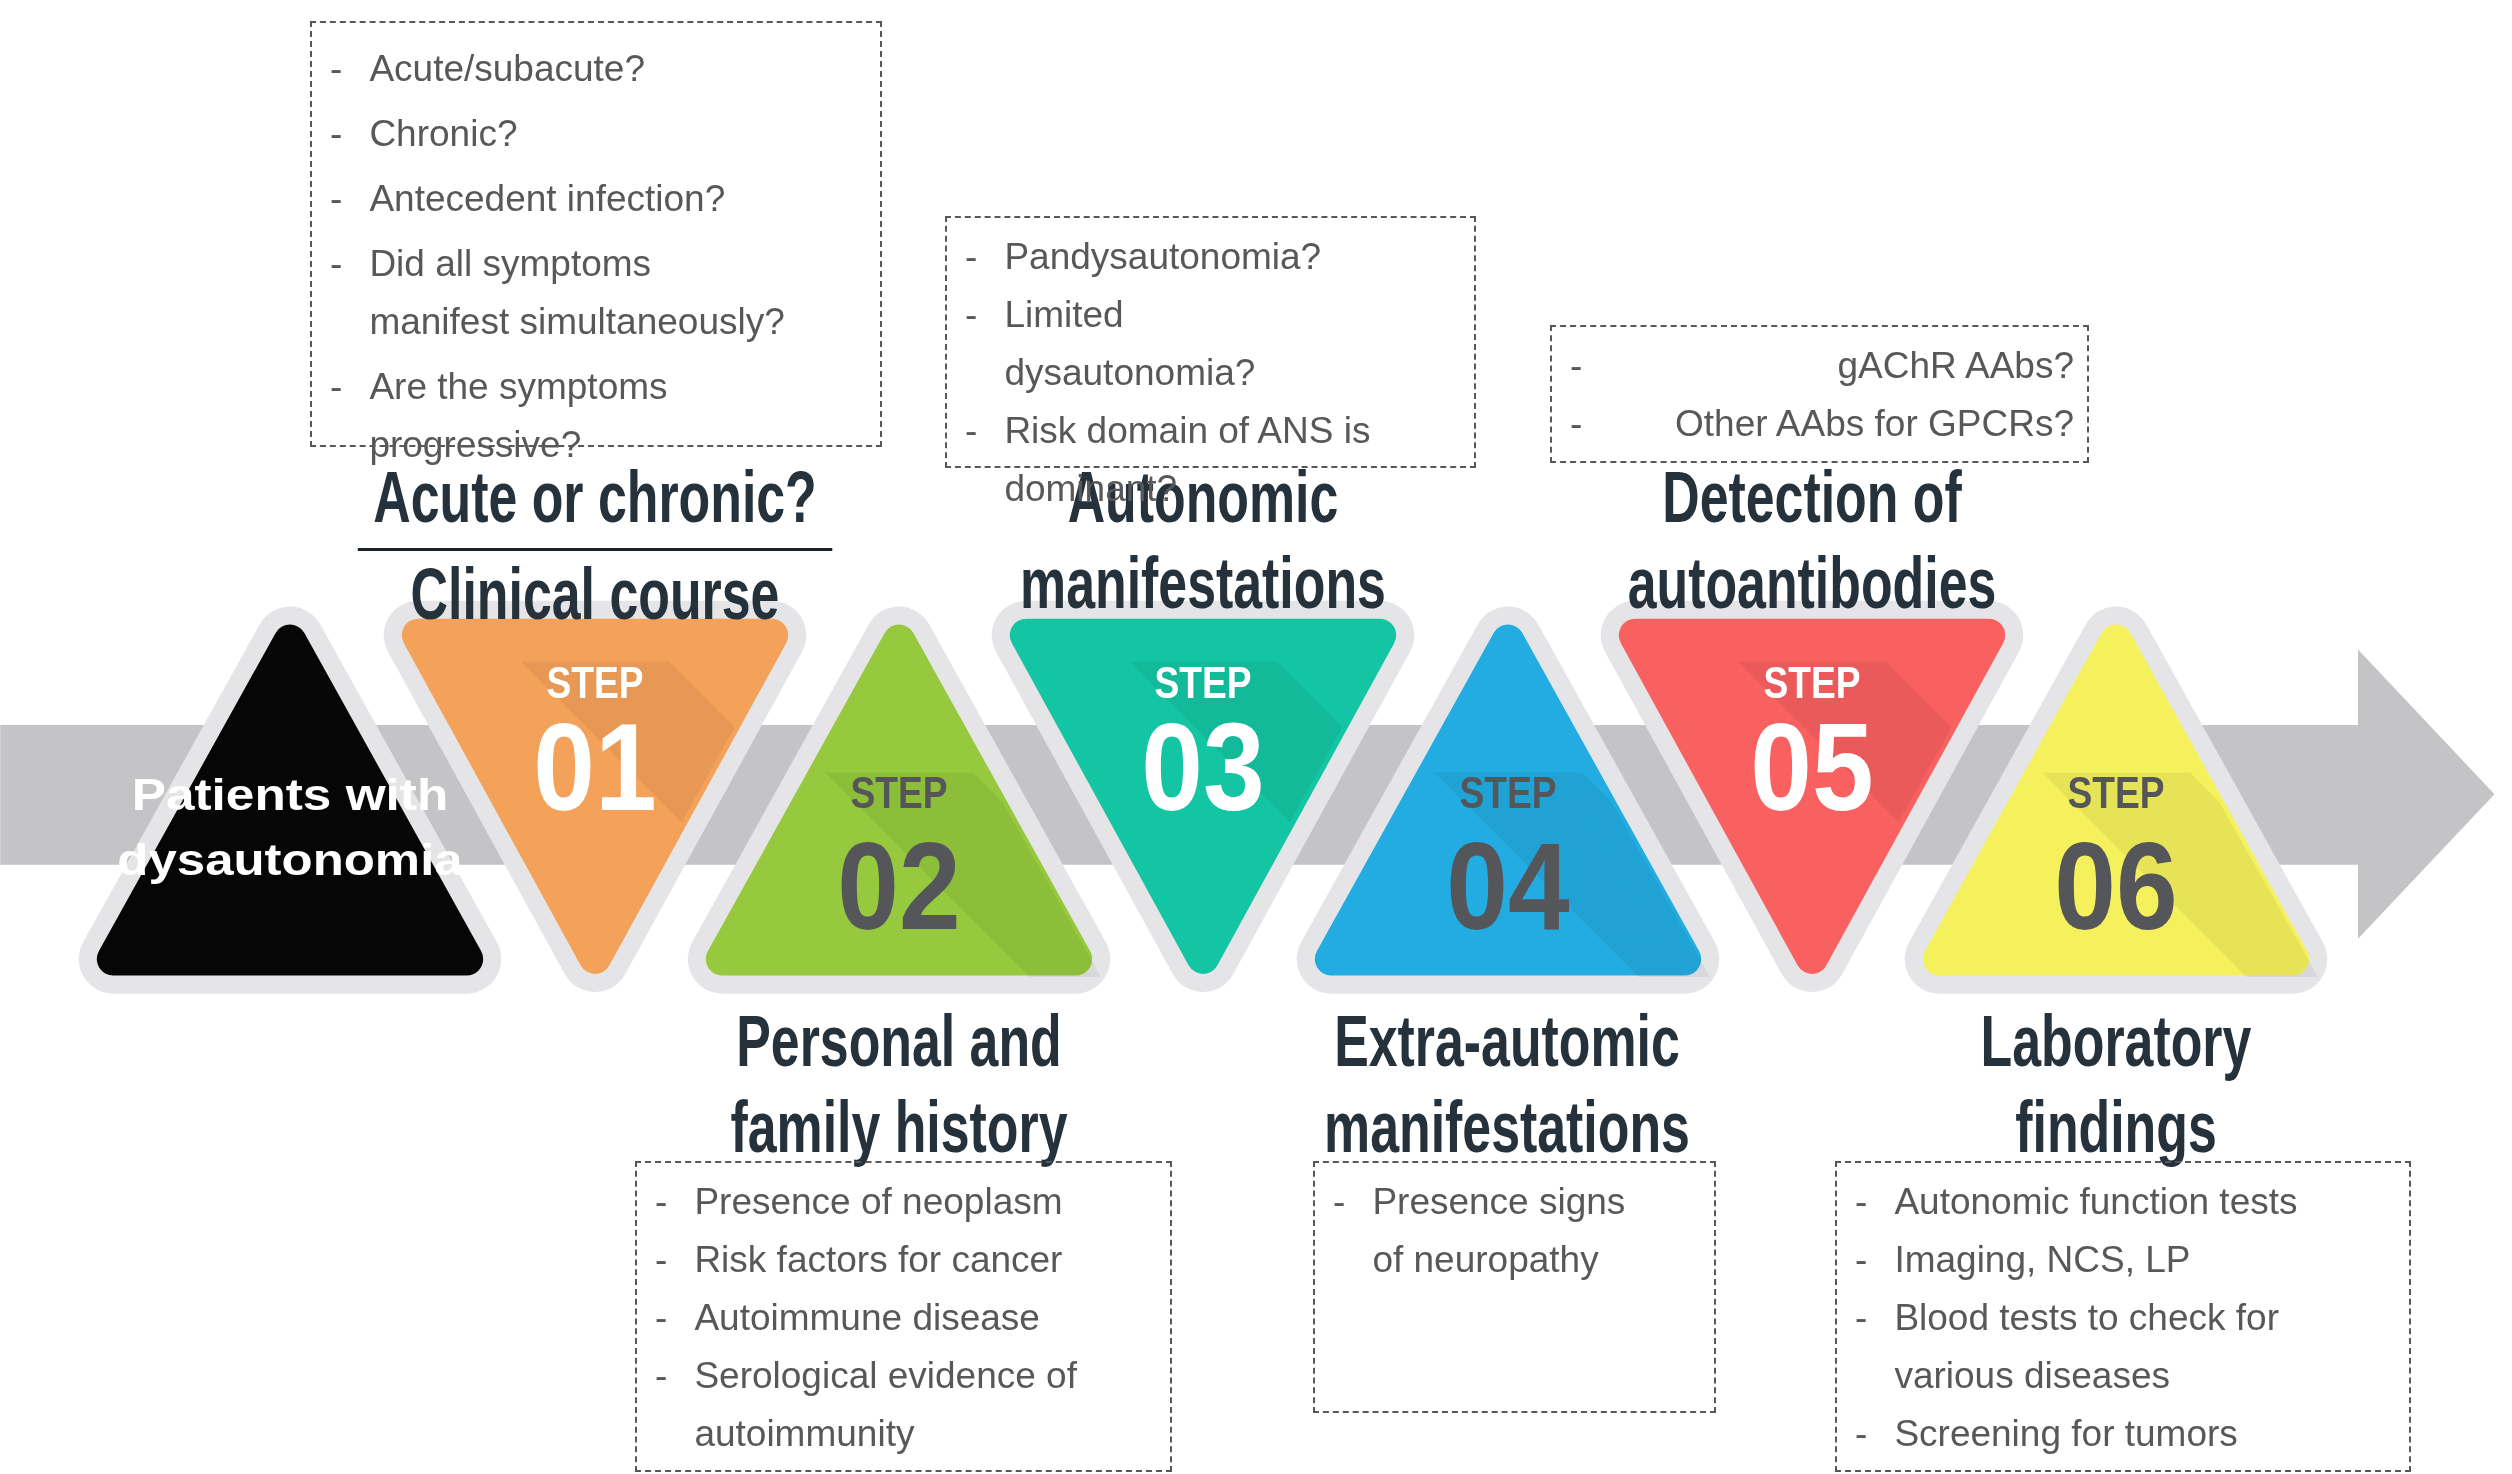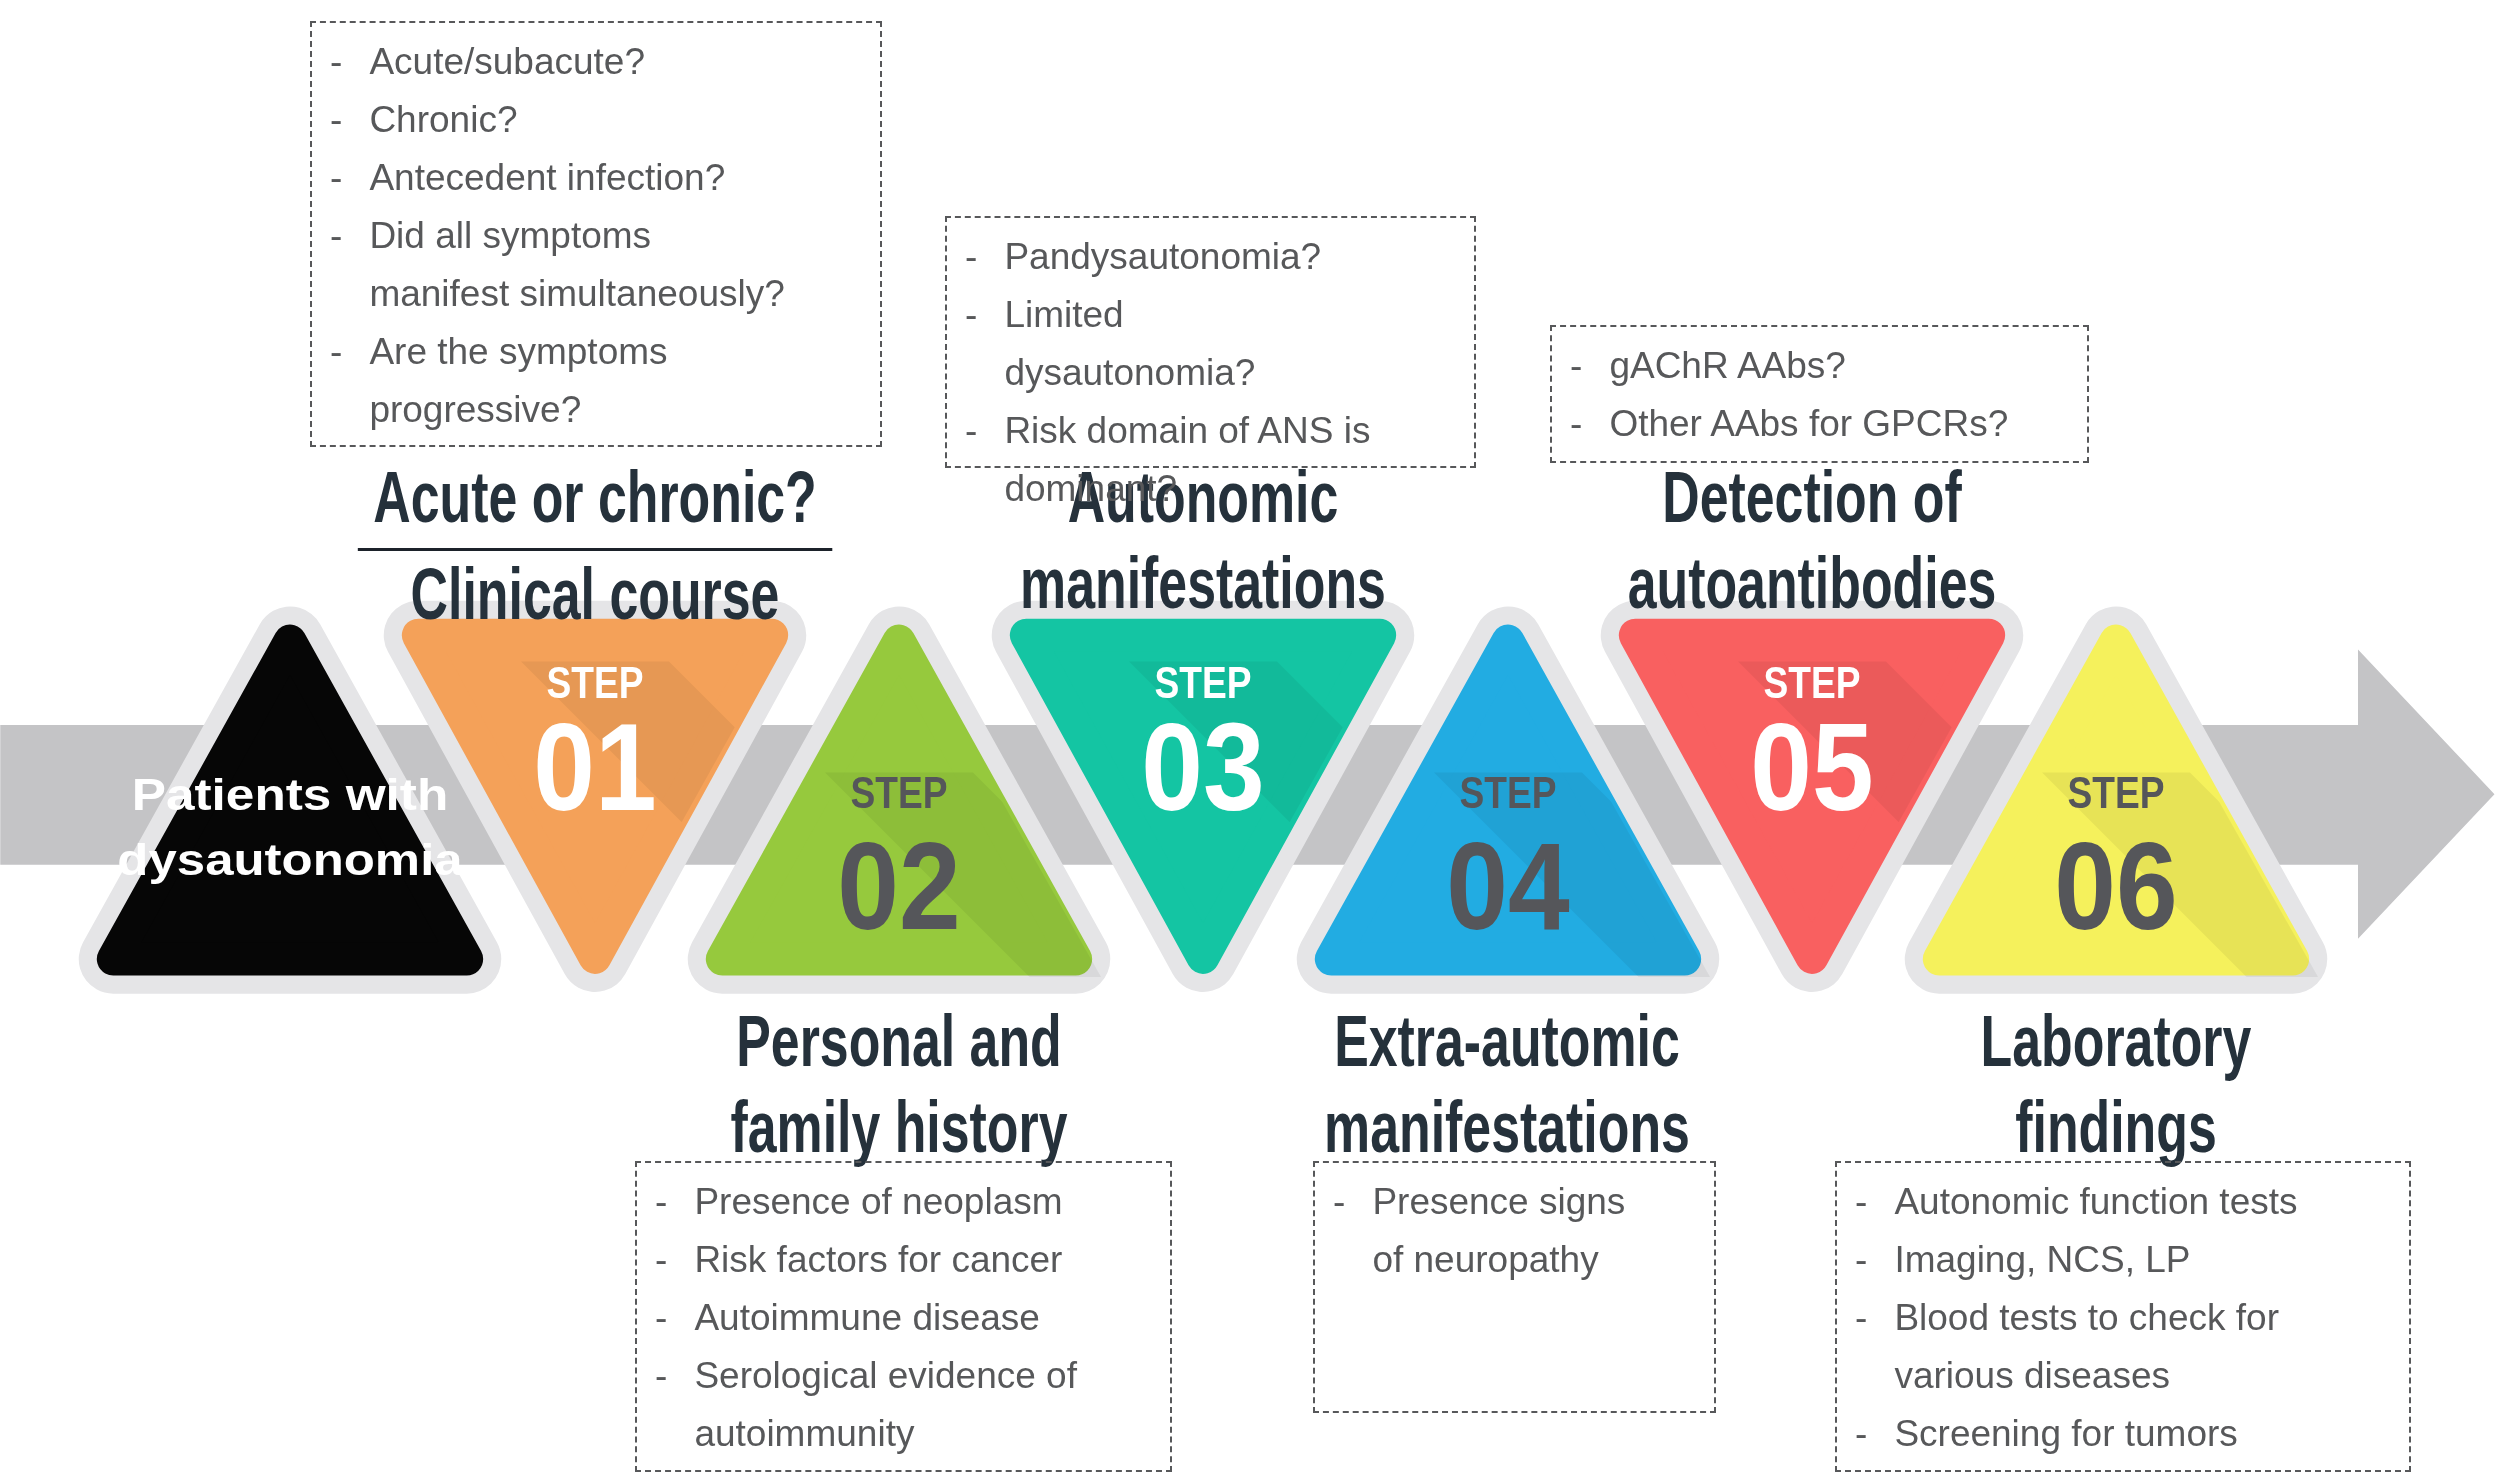--- a/index.html
+++ b/index.html
@@ -22,25 +22,25 @@
   .underlined { display:inline-block; border-bottom:3.3px solid #1c222a; padding:0 21.4px 8.2px 21.4px; }
 
   
   .notebox { position:absolute; border:2.5px dashed #57585a; padding:10px 13px 10px 16.4px;
              font-size:37px; line-height:58px; color:#57585a; background:transparent; }
   .notebox ul { list-style:none; }
   .notebox li { position:relative; padding-left:41px; }
   .notebox li::before { content:"-"; position:absolute; left:1.6px; top:0; }
   .nb1 { left:310px;  top:20.6px;   width:572px; height:426px; }
   .nb3 { left:945px; top:216px;  width:531px; height:252px; }
-  .nb5 { left:1550px; top:325px;  width:539px; height:138px; }
+  .nb5 { left:1550px; top:325px;  width:539px; height:138px;text-align:right; }
   .nb2 { left:635px;  top:1161px; width:537px; height:311px; }
   .nb4 { left:1313px; top:1161px; width:403px; height:252px; }
   .nb6 { left:1835px; top:1161px; width:576px; height:311px; }
-  .nb1 li { max-width:461px; }
+  .nb1 li { max-width:461px;margin-top:7px; }
   .nb3 li { max-width:415px; }
   .nb2 li { max-width:461px; }
   .nb4 li { max-width:329px; }
   .nb6 li { max-width:506px; }
 </style>
 </head>
 <body>
 
 <div class="stage">
 

